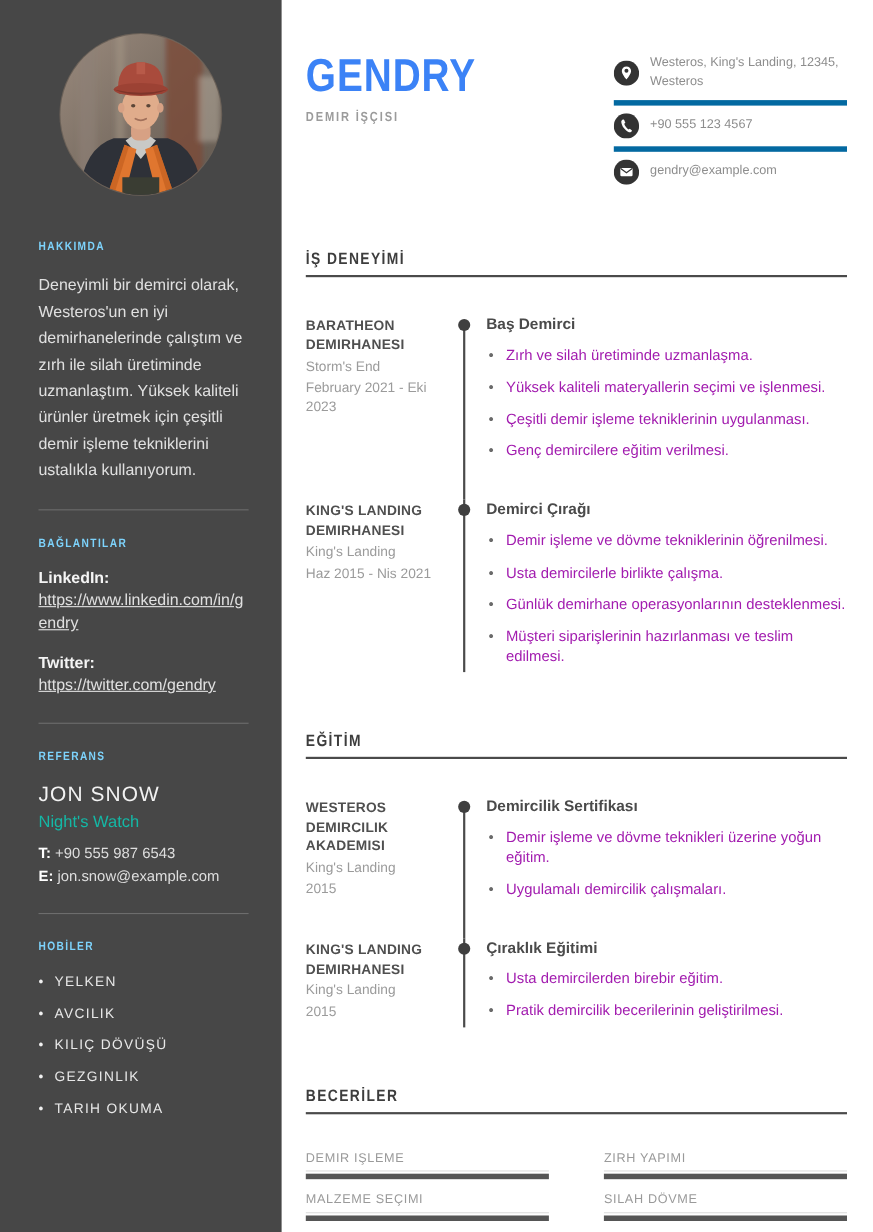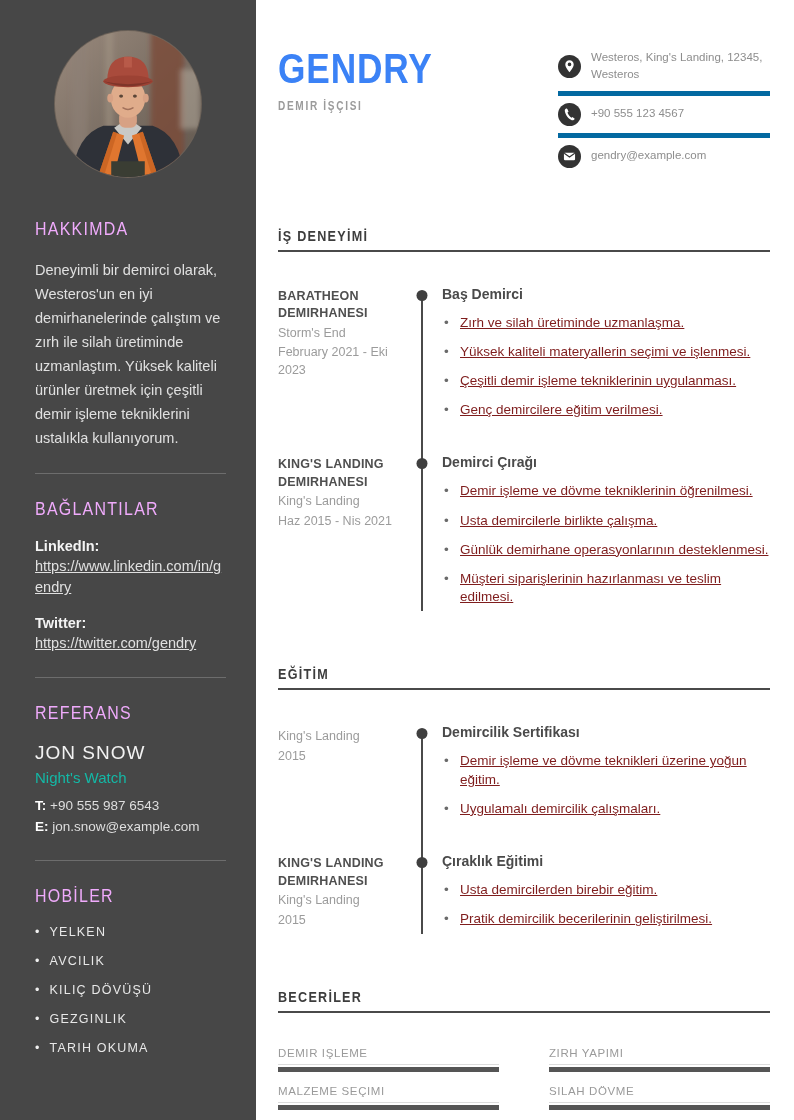--- a/index.html
+++ b/index.html
@@ -5,21 +5,21 @@
   * { margin: 0; padding: 0; box-sizing: border-box; }
   html, body { background: #fff; }
   body { font-family: "Liberation Sans", sans-serif; }
   .page { width: 794px; height: 1120px; display: flex; overflow: hidden; background: #fff; }
 
   
   .sidebar { width: 256px; flex: 0 0 256px; background: #474747; color: #e3e3e3; padding: 30px 0 0 0; }
   .photo-wrap { width: 148px; height: 148px; border-radius: 50%; overflow: hidden; margin: 0 auto 0; background: #6b6158; }
   .photo-wrap svg { display: block; }
   .sb-inner { padding: 0 30px 0 35px; }
-  .sb-h { color: #f0abfc; font-size: 19px; font-weight: normal; letter-spacing: 1.5px; margin-bottom: 18px; }
+  .sb-h { color: #7dd3fc; font-size: 11px; font-weight: bold; letter-spacing: 1.5px; margin-bottom: 18px; }
   .cond { display: inline-block; transform: scaleX(0.84); transform-origin: 0 50%; white-space: nowrap; }
   .about-sec { margin-top: 40px; }
   .about-text { font-size: 14.5px; line-height: 1.66; color: #e0e0e0; }
   .sb-hr { border: none; border-top: 1px solid #6d6d6d; margin: 22px 30px 24px 35px; }
   .link-item { margin-bottom: 16px; }
   .link-label { font-weight: bold; color: #f4f4f4; font-size: 14.5px; margin-bottom: 2px; }
   .link-url { color: #e0e0e0; font-size: 14.5px; text-decoration: underline; word-break: break-all; line-height: 1.5; cursor: pointer; }
   .ref-name { font-size: 19px; letter-spacing: 1px; color: #f2f2f2; margin-bottom: 5px; font-weight: 400; }
   .ref-org { font-size: 15px; color: #14b8a6; margin-bottom: 10px; }
   .ref-line { font-size: 13.5px; color: #dedede; line-height: 1.55; }
@@ -50,21 +50,21 @@
   .tl-sub { color: #9b9b9b; margin-top: 2px; }
   .tl-mid { position: relative; }
   .tl-mid::before { content: ""; position: absolute; left: 50%; transform: translateX(-50%); top: 0; bottom: 0; width: 2px; background: #4a4a4a; }
   .tl-entry.first .tl-mid::before { top: 9px; }
   .tl-entry.last .tl-mid::before { bottom: 10px; }
   .tl-mid .dot { position: absolute; top: 4px; left: 50%; transform: translateX(-50%); width: 11px; height: 11px; border-radius: 50%; background: #3f3f3f; }
   .tl-content { padding: 0 0 24px 4px; }
   .tl-entry.last .tl-content { padding-bottom: 4px; }
   .tl-title { font-size: 14px; font-weight: bold; color: #4a4a4a; }
   .tl-bullets { list-style: none; margin-top: 12px; }
-  .tl-bullets li { font-size: 13.5px; color: #7f1d1d; margin-bottom: 11px; padding-left: 18px; position: relative; line-height: 1.35; text-decoration: underline; }
+  .tl-bullets li { font-size: 13.5px; color: #a21caf; margin-bottom: 11px; padding-left: 18px; position: relative; line-height: 1.35; }
   .tl-bullets li::before { content: "•"; position: absolute; left: 2px; color: #6a6a6a; }
 
   .bars-grid { display: grid; grid-template-columns: 1fr 1fr; column-gap: 50px; row-gap: 13px; }
   .bar-item { }
   .bar-label { font-size: 11.5px; color: #9a9a9a; letter-spacing: 0.6px; padding-bottom: 5px; border-bottom: 1px solid #dcdcdc; }
   .bar-track { height: 5px; background: #e3e3e3; margin-top: 2px; }
   .bar-fill { height: 100%; background: #555555; }
 
   .sec-skills { margin-top: 44px; }
 </style>
@@ -249,20 +249,21 @@
       </div>
     </section>
 
     <section class="sec" style="margin-top:44px;">
       <div class="sec-head">
         <h2><span class="cond">EĞİTİM</span></h2>
       </div>
 
       <div class="tl-entry first">
         <div class="tl-info">
+          <div class="tl-company">WESTEROS DEMIRCILIK AKADEMISI</div>
           <div class="tl-sub">King's Landing</div>
           <div class="tl-sub">2015</div>
         </div>
         <div class="tl-mid">
             <span class="dot"></span>
           </div>
         <div class="tl-content">
           <div class="tl-title">Demircilik Sertifikası</div>
           <ul class="tl-bullets">
             <li>Demir işleme ve dövme teknikleri üzerine yoğun eğitim.</li>

